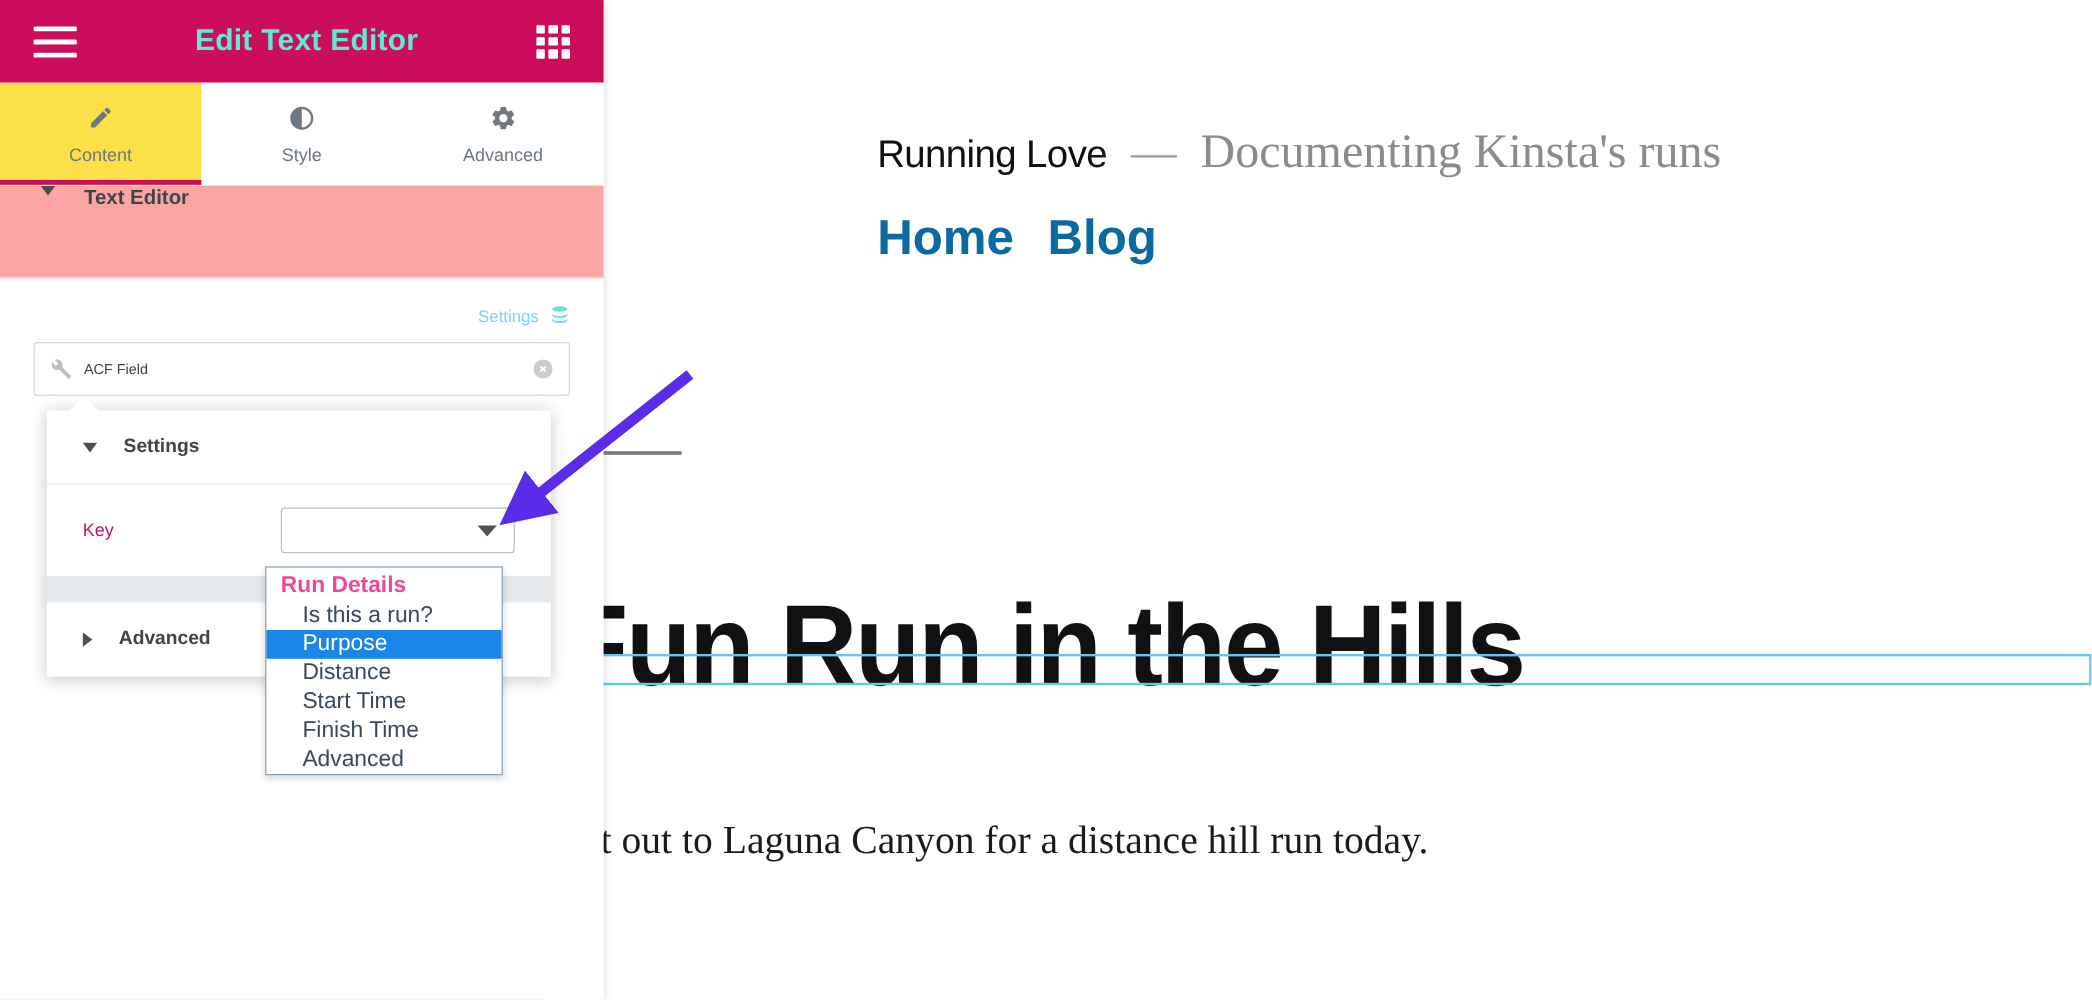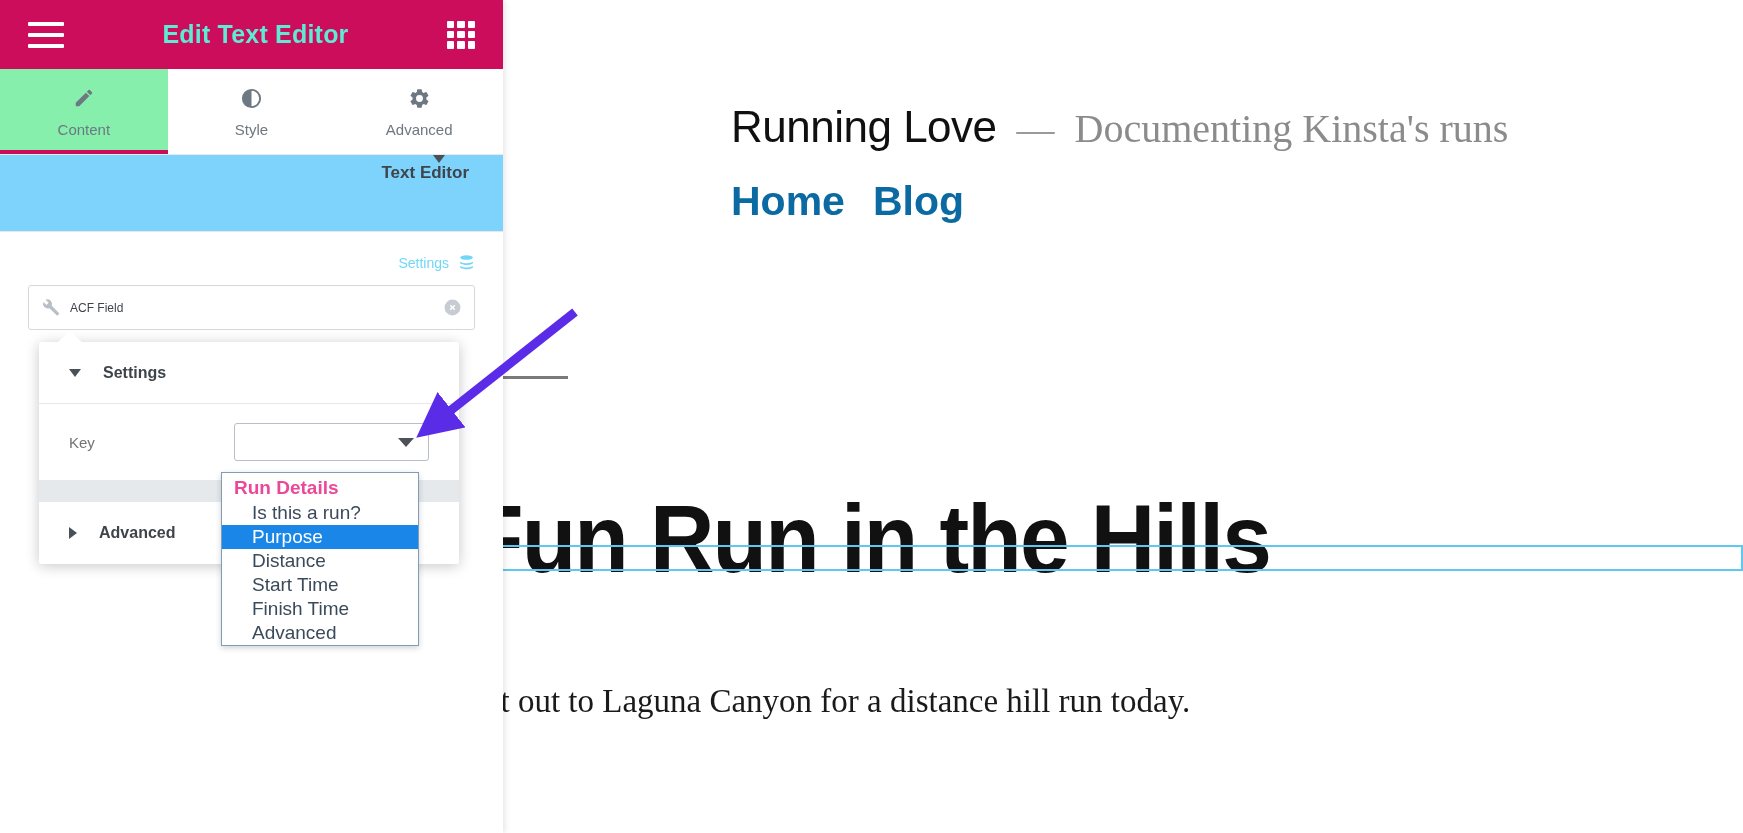--- a/index.html
+++ b/index.html
@@ -87,42 +87,41 @@
     align-items: center;
     justify-content: center;
     gap: 10px;
     color: #6d7882;
     font-size: 15px;
     cursor: pointer;
     position: relative;
     background: #ffffff;
   }
   .panel-tab.active {
-    background: #86efac;
+    background: #fde047;
   }
   .panel-tab.active::after {
     content: "";
     position: absolute;
     left: 0; right: 0; bottom: 0;
     height: 4px;
     background: #cc0d5b;
   }
   .panel-tab .ticon { height: 26px; display:flex; align-items:center; justify-content:center;}
   .panel-tab svg { fill: #6d7882; }
 
   
   .section-head {
     height: 77px;
     display: flex;
-    align-items: flex-end;
+    align-items: flex-start;
     padding: 0 34px;
     box-sizing: border-box;
     border-bottom: 1px solid #e6e9ec;
-    background: #7dd3fc;
-    flex-direction: column;
+    background: #fca5a5;
   }
   .caret-down {
     width: 0; height: 0;
     border-left: 6px solid transparent;
     border-right: 6px solid transparent;
     border-top: 8px solid #495157;
     margin-right: 24px;
   }
   .caret-right {
     width: 0; height: 0;
@@ -210,21 +209,21 @@
   }
   .pop-control-row {
     display: flex;
     align-items: center;
     padding: 18px 30px;
     box-sizing: border-box;
     height: 76px;
   }
   .pop-control-label {
     font-size: 15px;
-    color: #737373;
+    color: #be185d;
     width: 165px;
   }
   .key-select {
     width: 195px;
     height: 38px;
     border: 1px solid #b8bfc6;
     border-radius: 3px;
     background: #ffffff;
     display: flex;
     align-items: center;
@@ -292,21 +291,21 @@
     padding-left: 278px;
   }
   .site-title-line {
     display: flex;
     align-items: baseline;
     gap: 20px;
     white-space: nowrap;
   }
   .site-title {
     font-family: "Liberation Sans", sans-serif;
-    font-size: 44px;
+    font-size: 32px;
     color: #101010;
     font-weight: 400;
     letter-spacing: -0.5px;
   }
   .site-dash {
     color: #9a9a9a;
     font-size: 38px;
     font-family: "Liberation Serif", serif;
   }
   .site-tagline {

